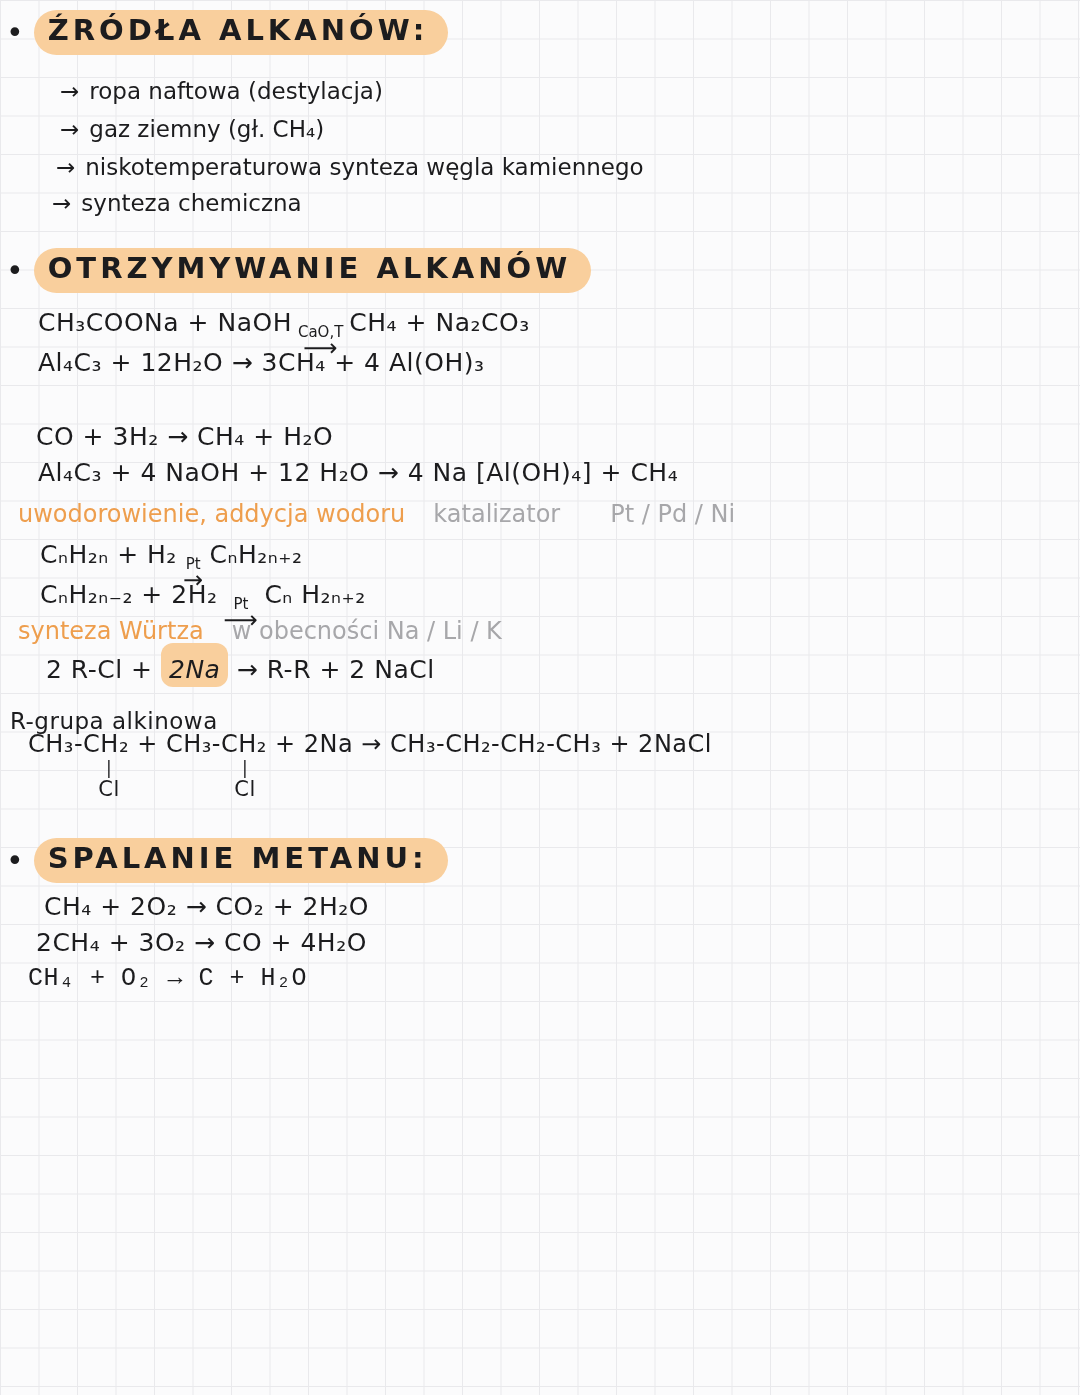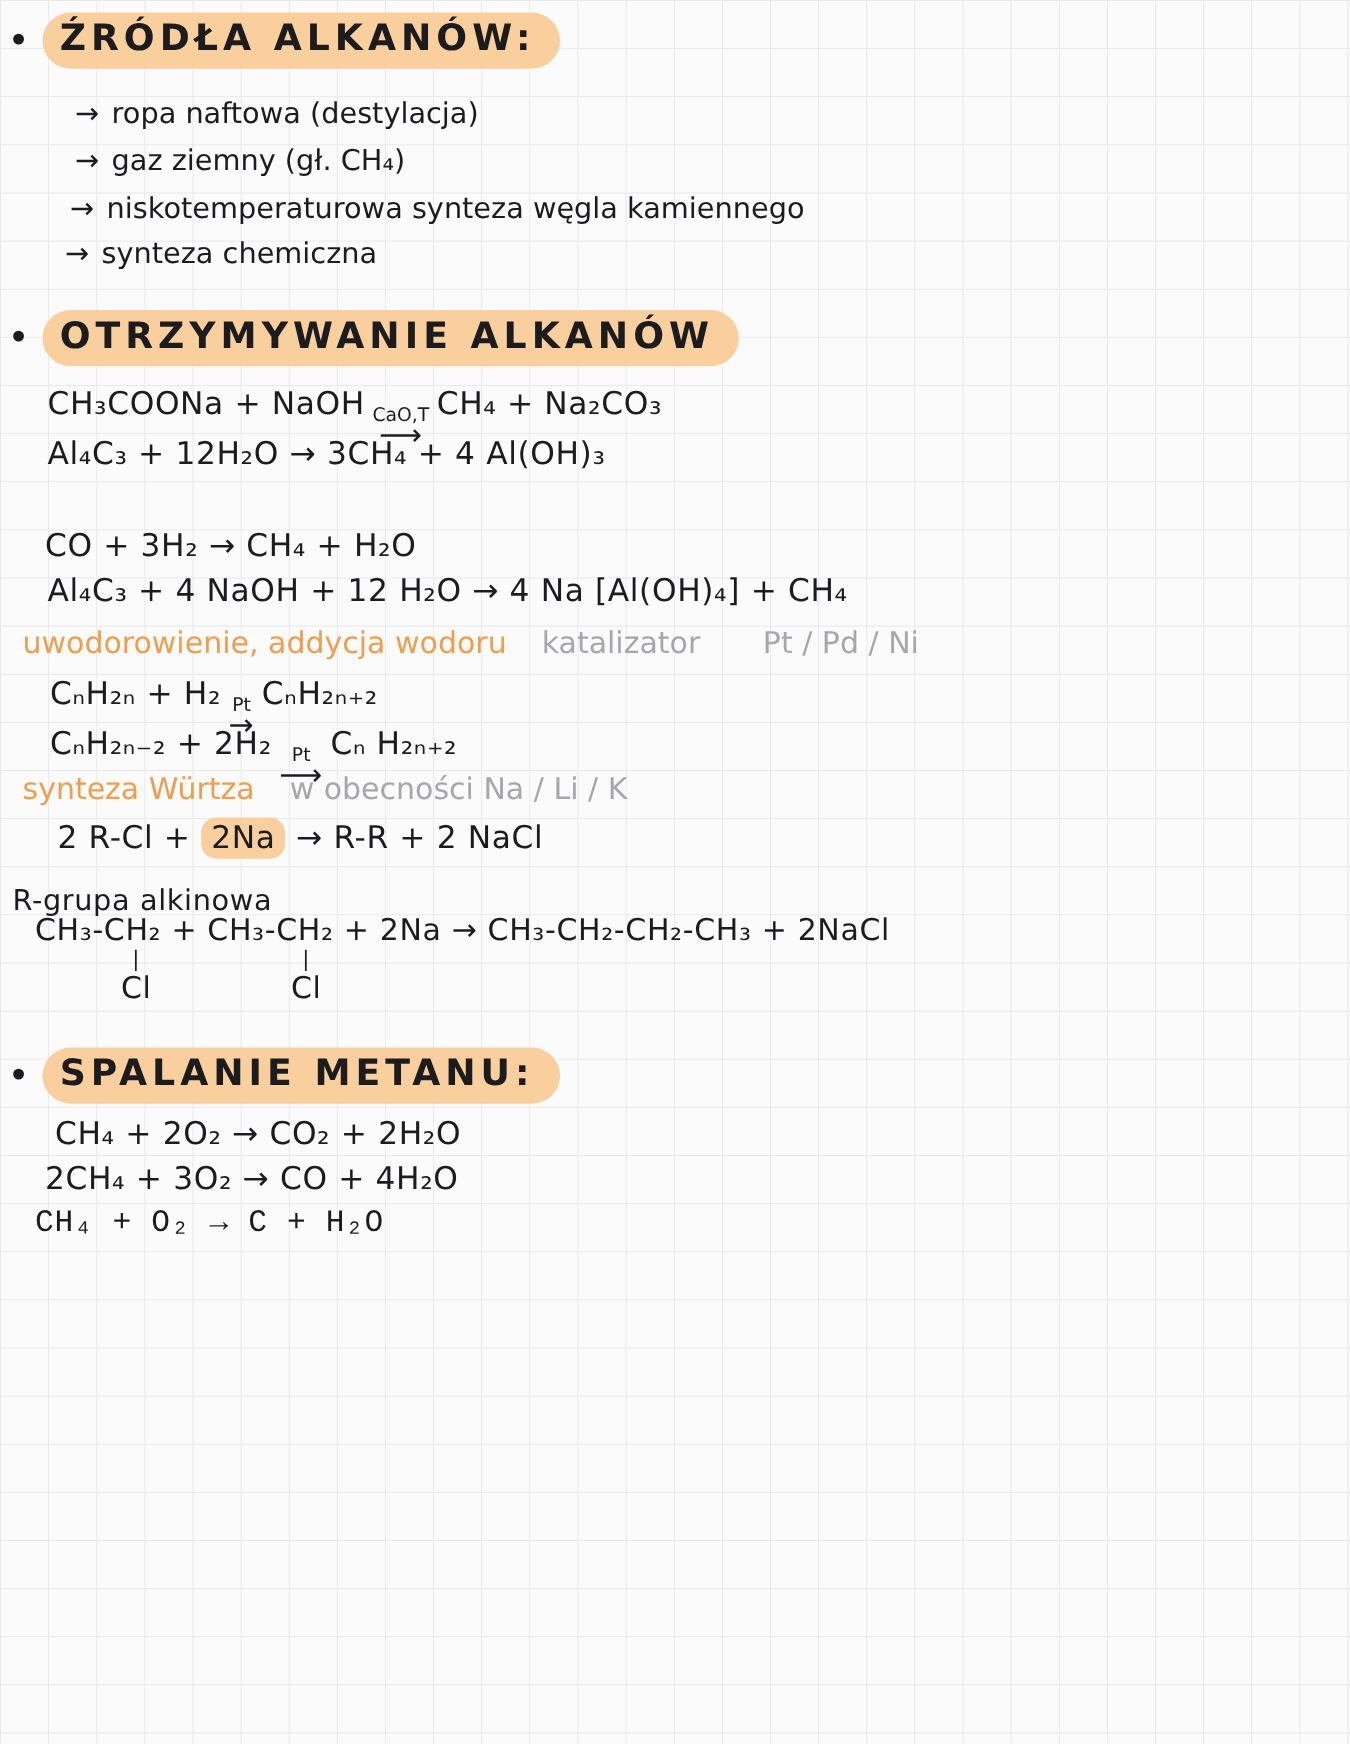--- a/index.html
+++ b/index.html
@@ -31,29 +31,29 @@
   .arrow-glyph{font-size:23px;}
   .eq{font-size:25px;letter-spacing:0.5px;}
   .larr{display:inline-flex;flex-direction:column;align-items:center;vertical-align:-6px;margin:0 6px;}
   .larr .lbl{font-style:normal;font-size:15px;line-height:1;letter-spacing:0;}
   .larr .shaft{font-style:normal;font-size:24px;line-height:0.7;}
   .note{font-size:24px;}
   .note .orange{color:#ee9e4d;}
   .note .gray{color:#a7a7aa;}
   .note .spacer{display:inline-block;width:28px;}
   .note .spacer2{display:inline-block;width:50px;}
-  .hl-word{background:#f9cf9d;border-radius:12px;padding:1px 8px 3px;}
+  .hl-word{background:#f9cf9d;border-radius:12px;padding:12px 8px 3px;font-style:italic;}
   .bigeq{position:relative;}
   .bond{
     position:absolute;top:30px;width:34px;
     display:flex;flex-direction:column;align-items:center;
     line-height:1.05;
   }
   .bond .pipe{font-size:17px;}
-  .bond .cl{font-size:24px;}
+  .bond .cl{font-size:21px;}
 </style>
 </head>
 <body>
 
 <div class="page">
 
   <div class="line header-line" style="left:6px;top:10px;">
     <span class="bullet">•</span>
     <span class="hl-pill">ŹRÓDŁA ALKANÓW:</span>
   </div>

